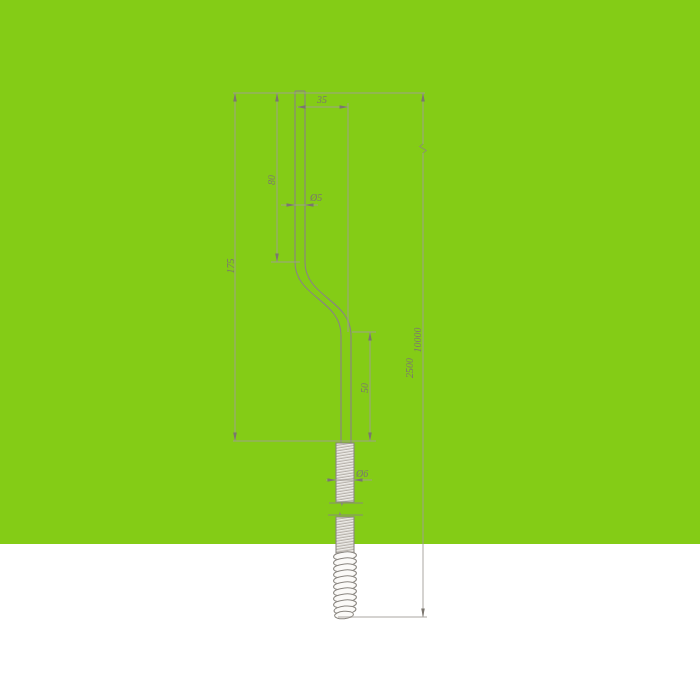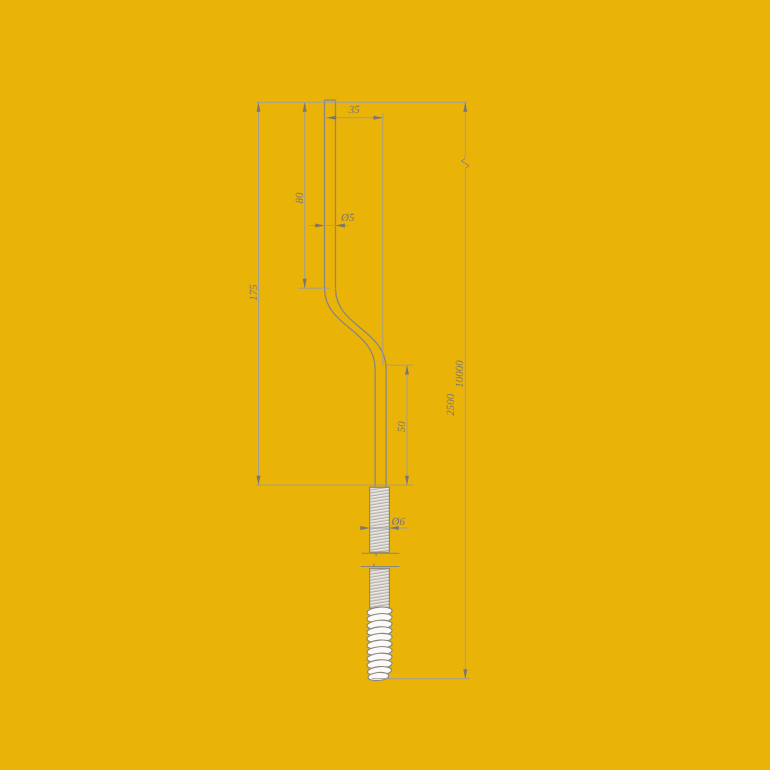--- a/index.html
+++ b/index.html
@@ -14,22 +14,22 @@
   :root {
     --line: #8a8680;
     --dim: #a29d97;
     --text: #7b766f;
     --hatch: #968f86;
     --fill: #efede9;
   }
   .stage {
     position: relative;
     width: 700px;
-    height: 700px;
-    background: #eab308;
+    height: 544px;
+    background: #84cc16;
   }
   svg { display: block; }
   .outline { stroke: var(--line); stroke-width: 1.15; fill: none; stroke-linecap: butt; }
   .thin    { stroke: var(--dim);  stroke-width: 0.9;  fill: none; }
   .brk     { stroke: var(--line); stroke-width: 0.9;  fill: none; }
   .arr     { fill: var(--text); stroke: none; }
   .tick    { fill: var(--line); stroke: none; }
   .hatchrect { stroke: var(--line); stroke-width: 1.05; }
   .hatchbg { fill: var(--fill); }
   .hatchln { stroke: var(--hatch); stroke-width: 0.85; }

